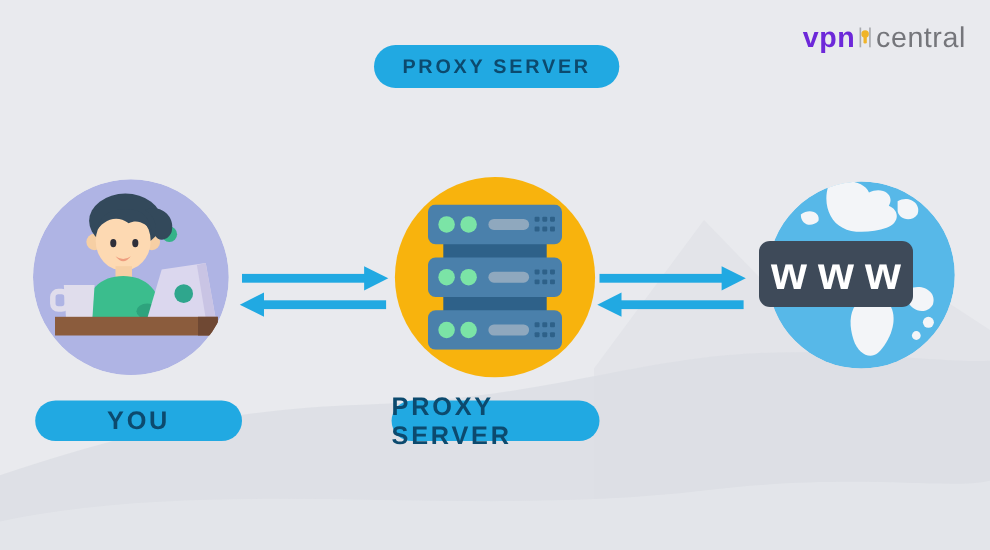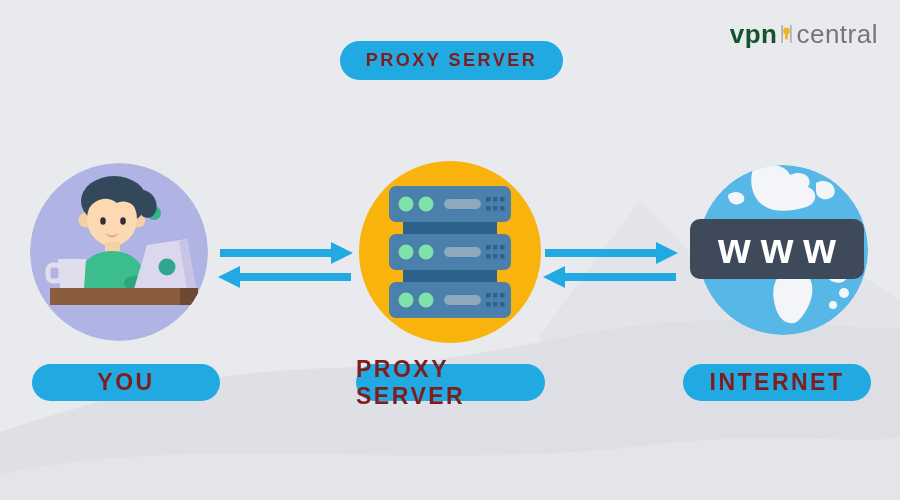--- a/index.html
+++ b/index.html
@@ -6,43 +6,43 @@
   body { width:900px; height:500px; overflow:hidden;
          font-family:"Liberation Sans", sans-serif; }
   .stage { position:relative; width:900px; height:500px; background:#E9EAEE; }
 
   
   .bg-svg { position:absolute; inset:0; }
 
   
   .logo { position:absolute; top:19px; right:22px; display:flex; align-items:center;
           font-size:26px; line-height:30px; }
-  .logo .vpn { color:#14532d; font-weight:700; letter-spacing:.5px; }
+  .logo .vpn { color:#6d28d9; font-weight:700; letter-spacing:.5px; }
   .logo .central { color:#75767B; font-weight:400; letter-spacing:.5px;text-align:center; }
   .logo .mark { margin:0 3px; display:inline-flex; }
 
   
-  .pill { position:absolute; background:#21A9E2; color:#7f1d1d; font-weight:700;
+  .pill { position:absolute; background:#21A9E2; color:#0c4a6e; font-weight:700;
           letter-spacing:2.5px; display:flex; align-items:center; justify-content:center;
           border-radius:20px; }
   .pill.top { left:340px; top:41px; width:223px; height:39px; font-size:18px; }
   .pill.lbl { top:364px; height:37px; font-size:23px; }
   .pill.lbl-you { left:32px; width:188px; }
   .pill.lbl-proxy { left:356px; width:189px; }
   .pill.lbl-internet { left:683px; width:188px; }
 
   
   .circle { position:absolute; border-radius:50%; }
   .circle.you { left:30px; top:163px; width:178px; height:178px; }
   .circle.proxy { left:359px; top:161px; width:182px; height:182px; background:#F8B30D;
                   display:flex; align-items:center; justify-content:center; }
   .circle.internet { left:698px; top:165px; width:170px; height:170px; }
 
   
-  .www-banner { position:absolute; left:690px; top:219px; width:174px; height:60px;
+  .www-banner { position:absolute; left:690px; top:219px; width:140px; height:60px;
                 background:#3E4A59; border-radius:10px; color:#FFFFFF; font-weight:700;
                 font-size:42px; letter-spacing:10px; display:flex; align-items:center;
                 justify-content:center; padding-left:10px; box-sizing:border-box; z-index:3; }
 
   
   .arrow { position:absolute; width:133px; height:22px; }
   .arrow .shaft { position:absolute; top:7px; height:8px; background:#21A9E2; }
   .arrow .head { position:absolute; top:0; width:0; height:0;
                  border-top:11px solid transparent; border-bottom:11px solid transparent; }
   .arrow.dir-right .shaft { left:0; right:18px; }
@@ -204,15 +204,14 @@
     <div class="shaft"></div>
     <div class="head"></div>
   </div>
   <div class="arrow dir-left a4">
     <div class="shaft"></div>
     <div class="head"></div>
   </div>
 
   <div class="pill lbl lbl-you">YOU</div>
   <div class="pill lbl lbl-proxy">PROXY SERVER</div>
-  <div class="pill lbl lbl-internet">INTERNET</div>
 
 </div>
 
 </body></html>

